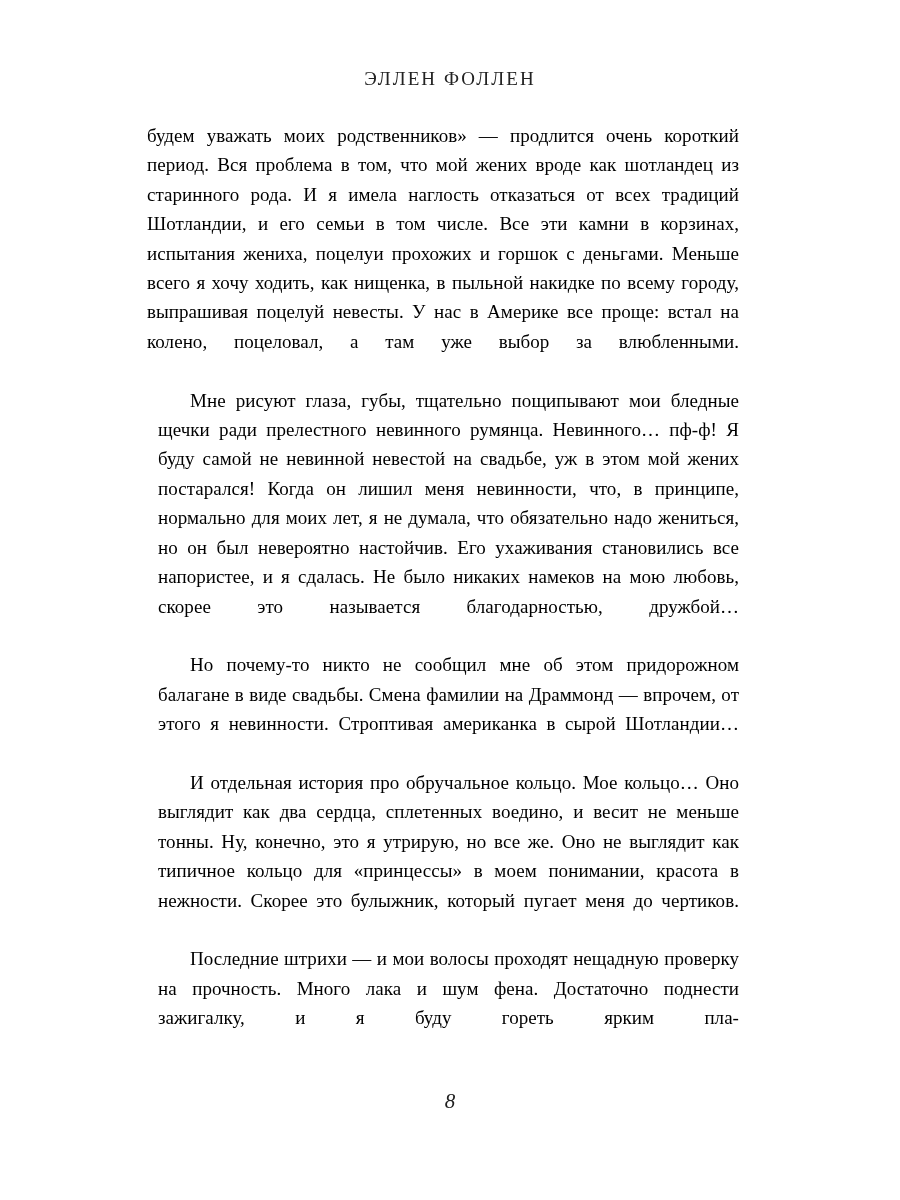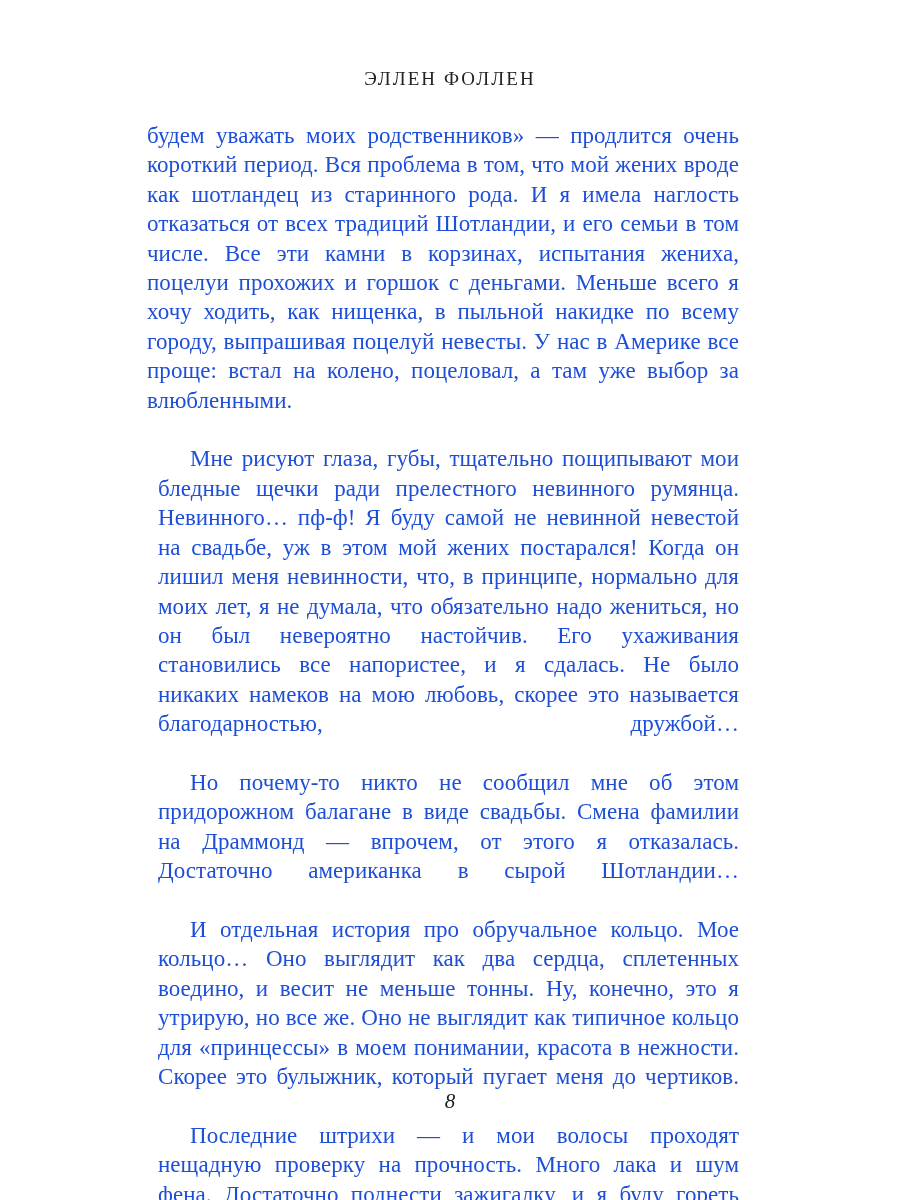--- a/index.html
+++ b/index.html
@@ -42,27 +42,27 @@
   
   .textblock {
     position: absolute;
     top: 121px;
     left: 147px;
     width: 592px;
   }
 
   .para {
     margin: 0;
-    font-size: 23px;
+    font-size: 19px;
     line-height: 29.4px;
     text-align: justify;
     text-justify: inter-word;
     letter-spacing: 0.05px;
     word-spacing: 0.2px;
-    color: #1d4ed8;
+    color: #000000;
     hyphens: manual;
   }
   .para.indent {
     text-indent: 32px;
   }
   .para + .para {
     margin-top: 0;
     margin-left: 11px;
   }
 
@@ -89,20 +89,20 @@
 </head>
 <body>
 
 <div class="page">
 
   <div class="running-head">ЭЛЛЕН ФОЛЛЕН</div>
 
   <div class="textblock">
     <p class="para">будем уважать моих родственников» — продлится очень короткий период. Вся проблема в том, что мой жених вроде как шотландец из старинного рода. И я имела наглость отказаться от всех традиций Шотландии, и его семьи в том числе. Все эти камни в корзинах, испытания жениха, поцелуи прохожих и горшок с деньгами. Меньше всего я хочу ходить, как нищенка, в пыльной накидке по всему городу, выпрашивая поцелуй невесты. У нас в Америке все проще: встал на колено, поцеловал, а там уже выбор за влюбленными.</p>
     <p class="para indent">Мне рисуют глаза, губы, тщательно пощипывают мои бледные щечки ради прелестного невинного румянца. Невинного… пф-ф! Я буду самой не невинной невестой на свадьбе, уж в этом мой жених постарался! Когда он лишил меня невинности, что, в принципе, нормально для моих лет, я не думала, что обязательно надо жениться, но он был невероятно настойчив. Его ухаживания становились все напористее, и я сдалась. Не было никаких намеков на мою любовь, скорее это называется благодарностью, дружбой…</p>
-    <p class="para indent">Но почему-то никто не сообщил мне об этом придорожном балагане в виде свадьбы. Смена фамилии на Драммонд — впрочем, от этого я отказалась. Достаточно американка в сырой Шотландии…</p>
+    <p class="para indent">Но почему-то никто не сообщил мне об этом придорожном балагане в виде свадьбы. Смена фамилии на Драммонд — впрочем, от этого я невинности. Строптивая американка в сырой Шотландии…</p>
     <p class="para indent">И отдельная история про обручальное кольцо. Мое кольцо… Оно выглядит как два сердца, сплетенных воедино, и весит не меньше тонны. Ну, конечно, это я утрирую, но все же. Оно не выглядит как типичное кольцо для «принцессы» в моем понимании, красота в нежности. Скорее это булыжник, который пугает меня до чертиков.</p>
     <p class="para indent">Последние штрихи — и мои волосы проходят нещадную проверку на прочность. Много лака и шум фена. Достаточно поднести зажигалку, и я буду гореть ярким пла-</p>
   </div>
 
   <div class="folio">8</div>
 
 </div>
 
 </body></html>

